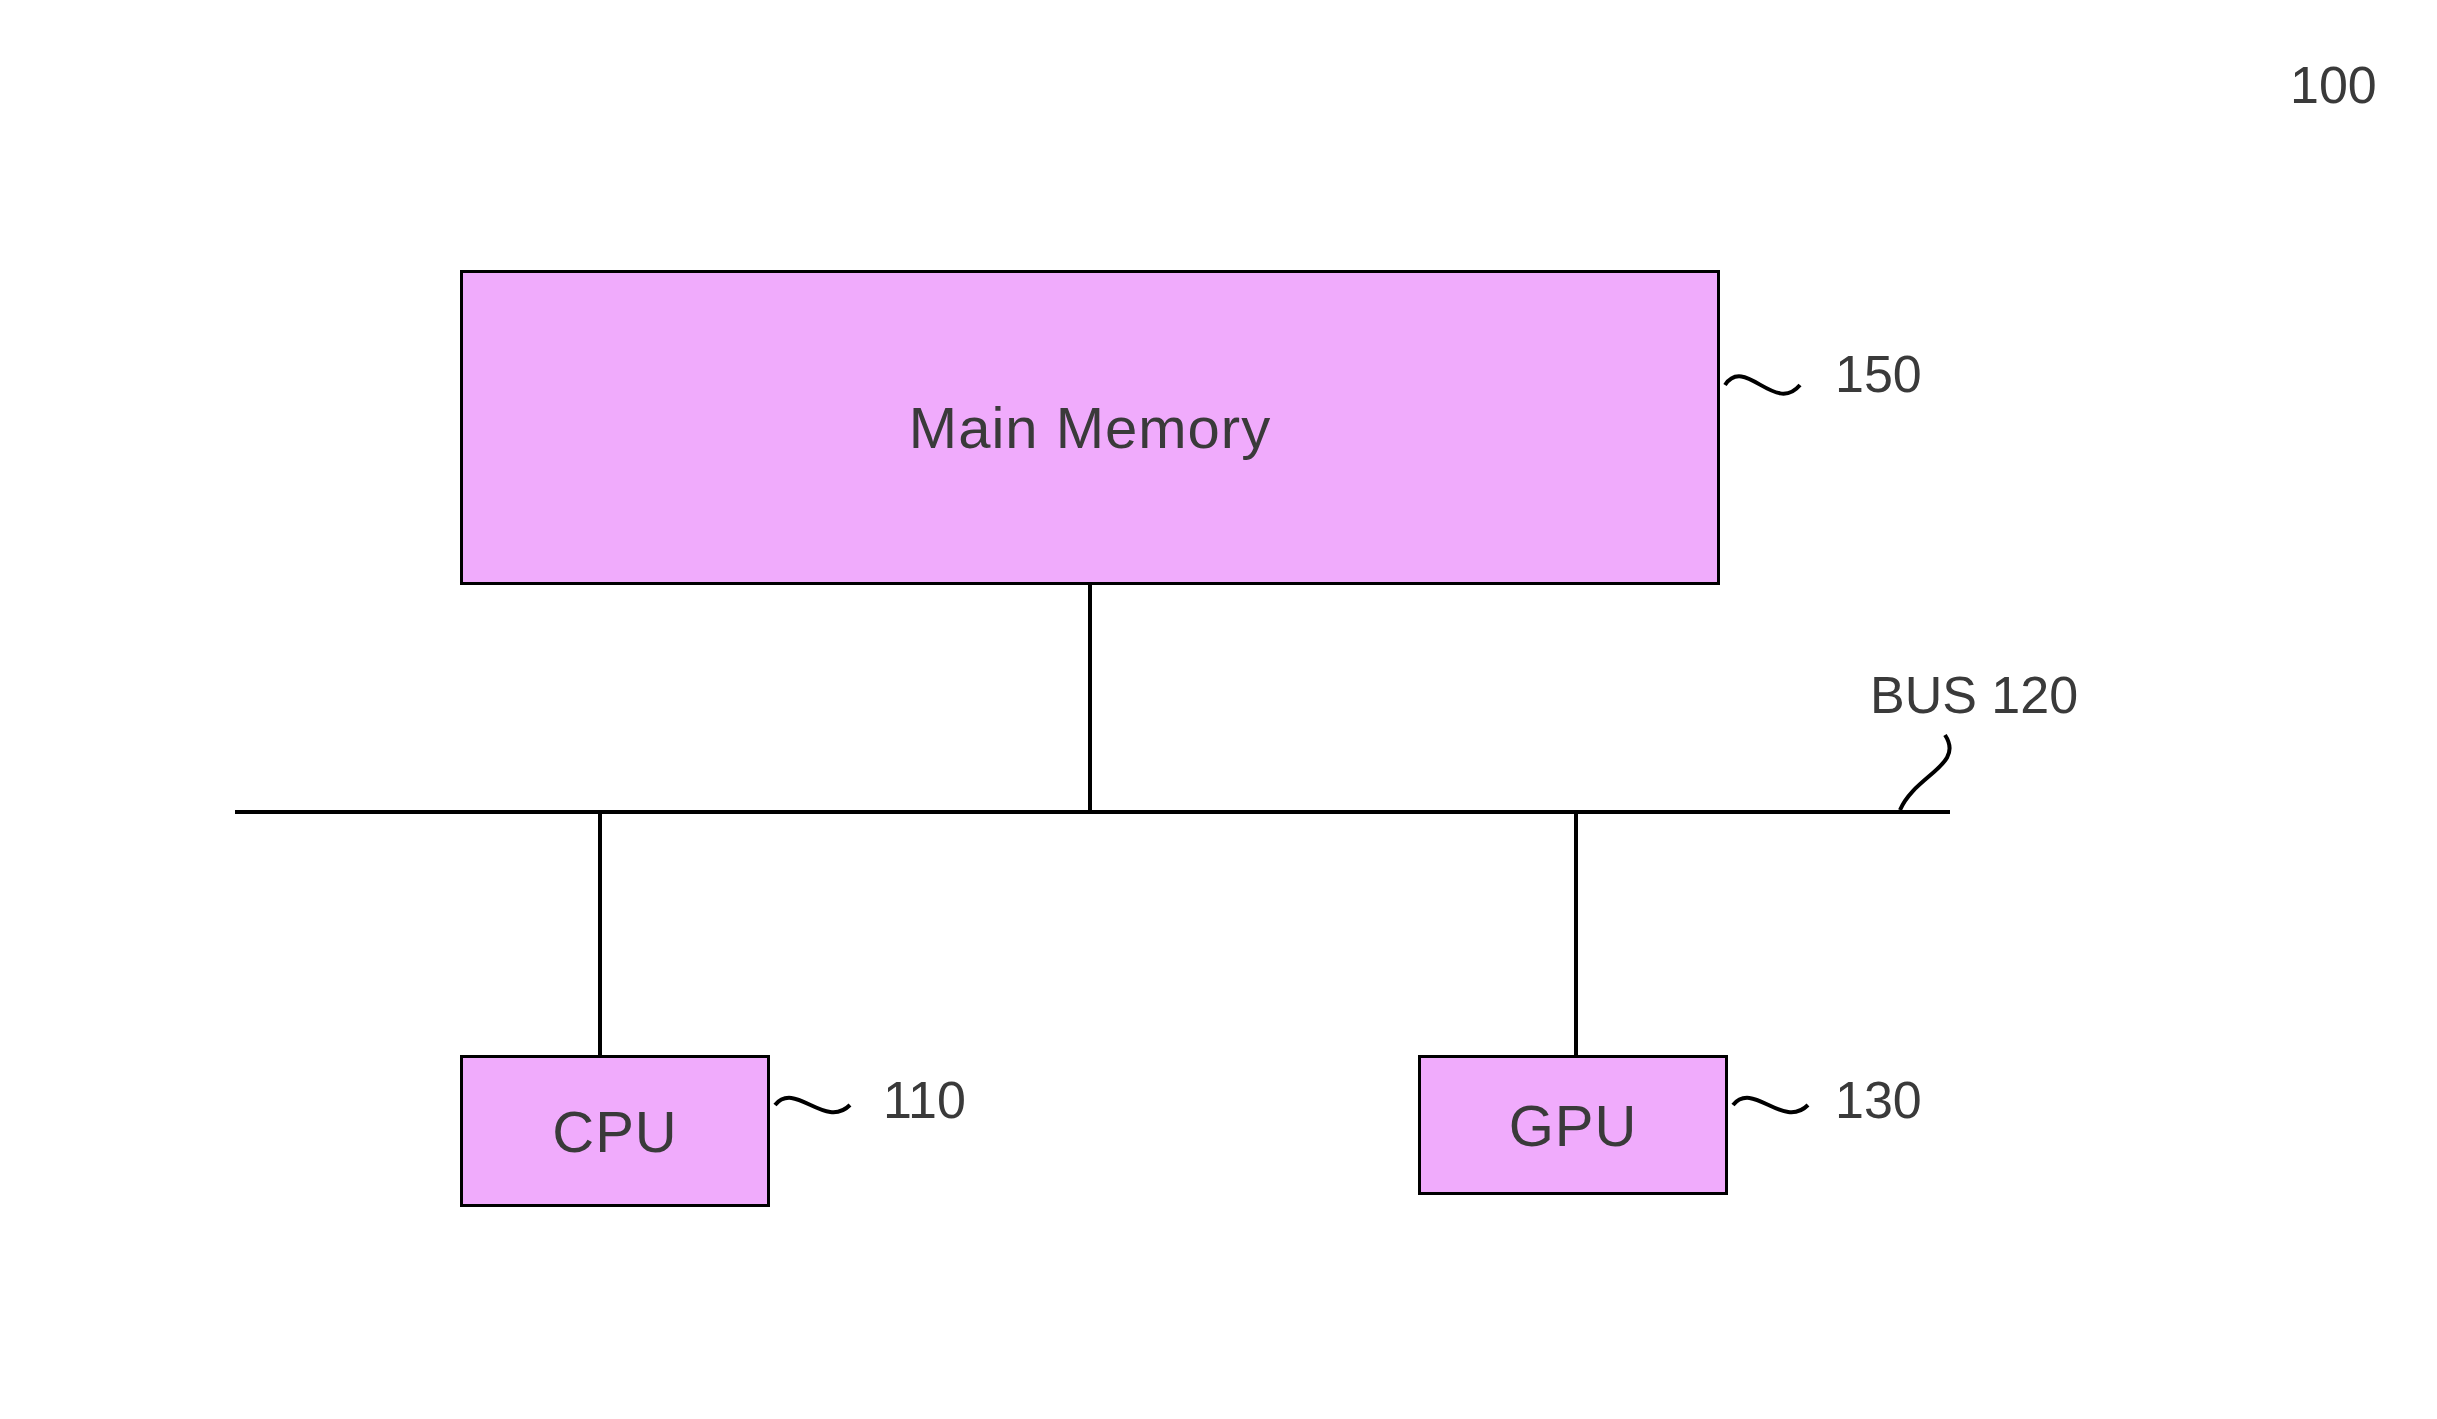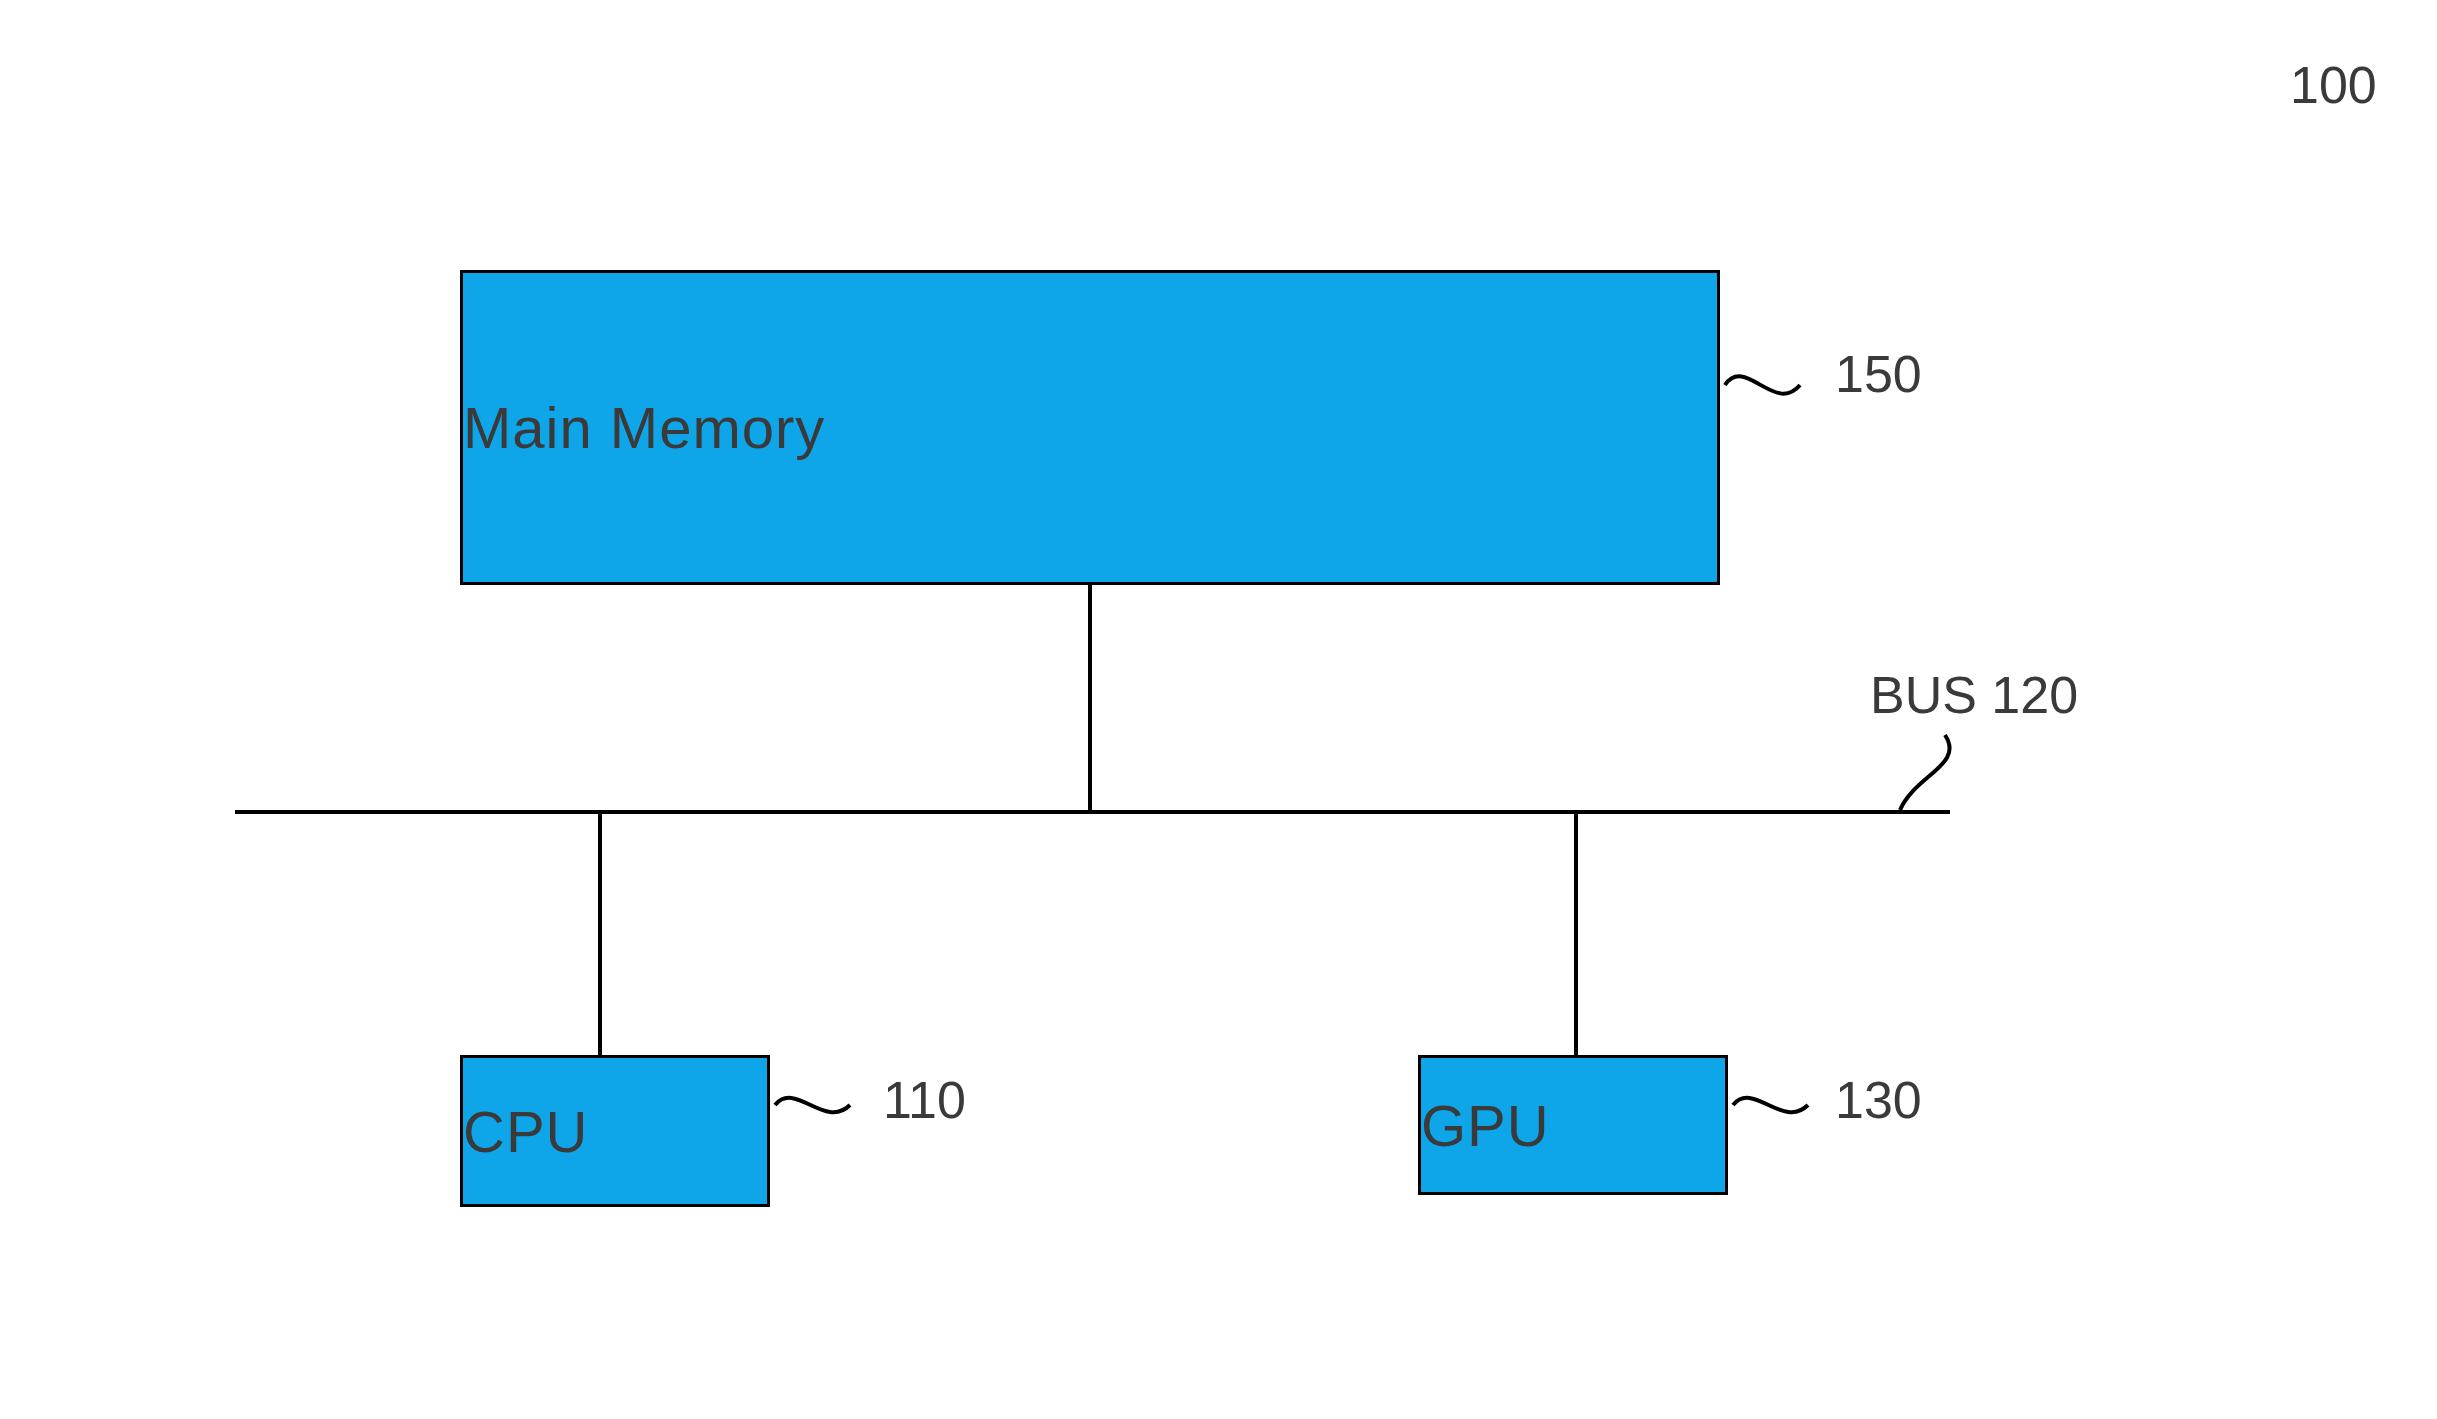--- a/index.html
+++ b/index.html
@@ -1,17 +1,17 @@
 <!DOCTYPE html>
 <html><head>
   <meta charset="utf-8">
   <style>
     * { box-sizing: border-box; margin: 0; padding: 0; }
     body { width: 2437px; height: 1419px; background: #fff; position: relative; font-family: Arial, Helvetica, sans-serif; color: #3a3a3a; }
-    .box { position: absolute; border: 3px solid #000; background: #0ea5e9; display: flex; align-items: center; justify-content: flex-start; }
+    .box { position: absolute; border: 3px solid #000; background: #f0abfc; display: flex; align-items: center; justify-content: center; }
     .label { font-size: 58px; letter-spacing: 1px; }
     .ref   { position: absolute; font-size: 52px; }
     .hline { position: absolute; height: 4px; background: #000; }
     .vline { position: absolute; width: 4px;  background: #000; }
   </style>
 </head>
 <body>
 
 <div class="ref" style="left:2290px; top:55px;">100</div>
 

